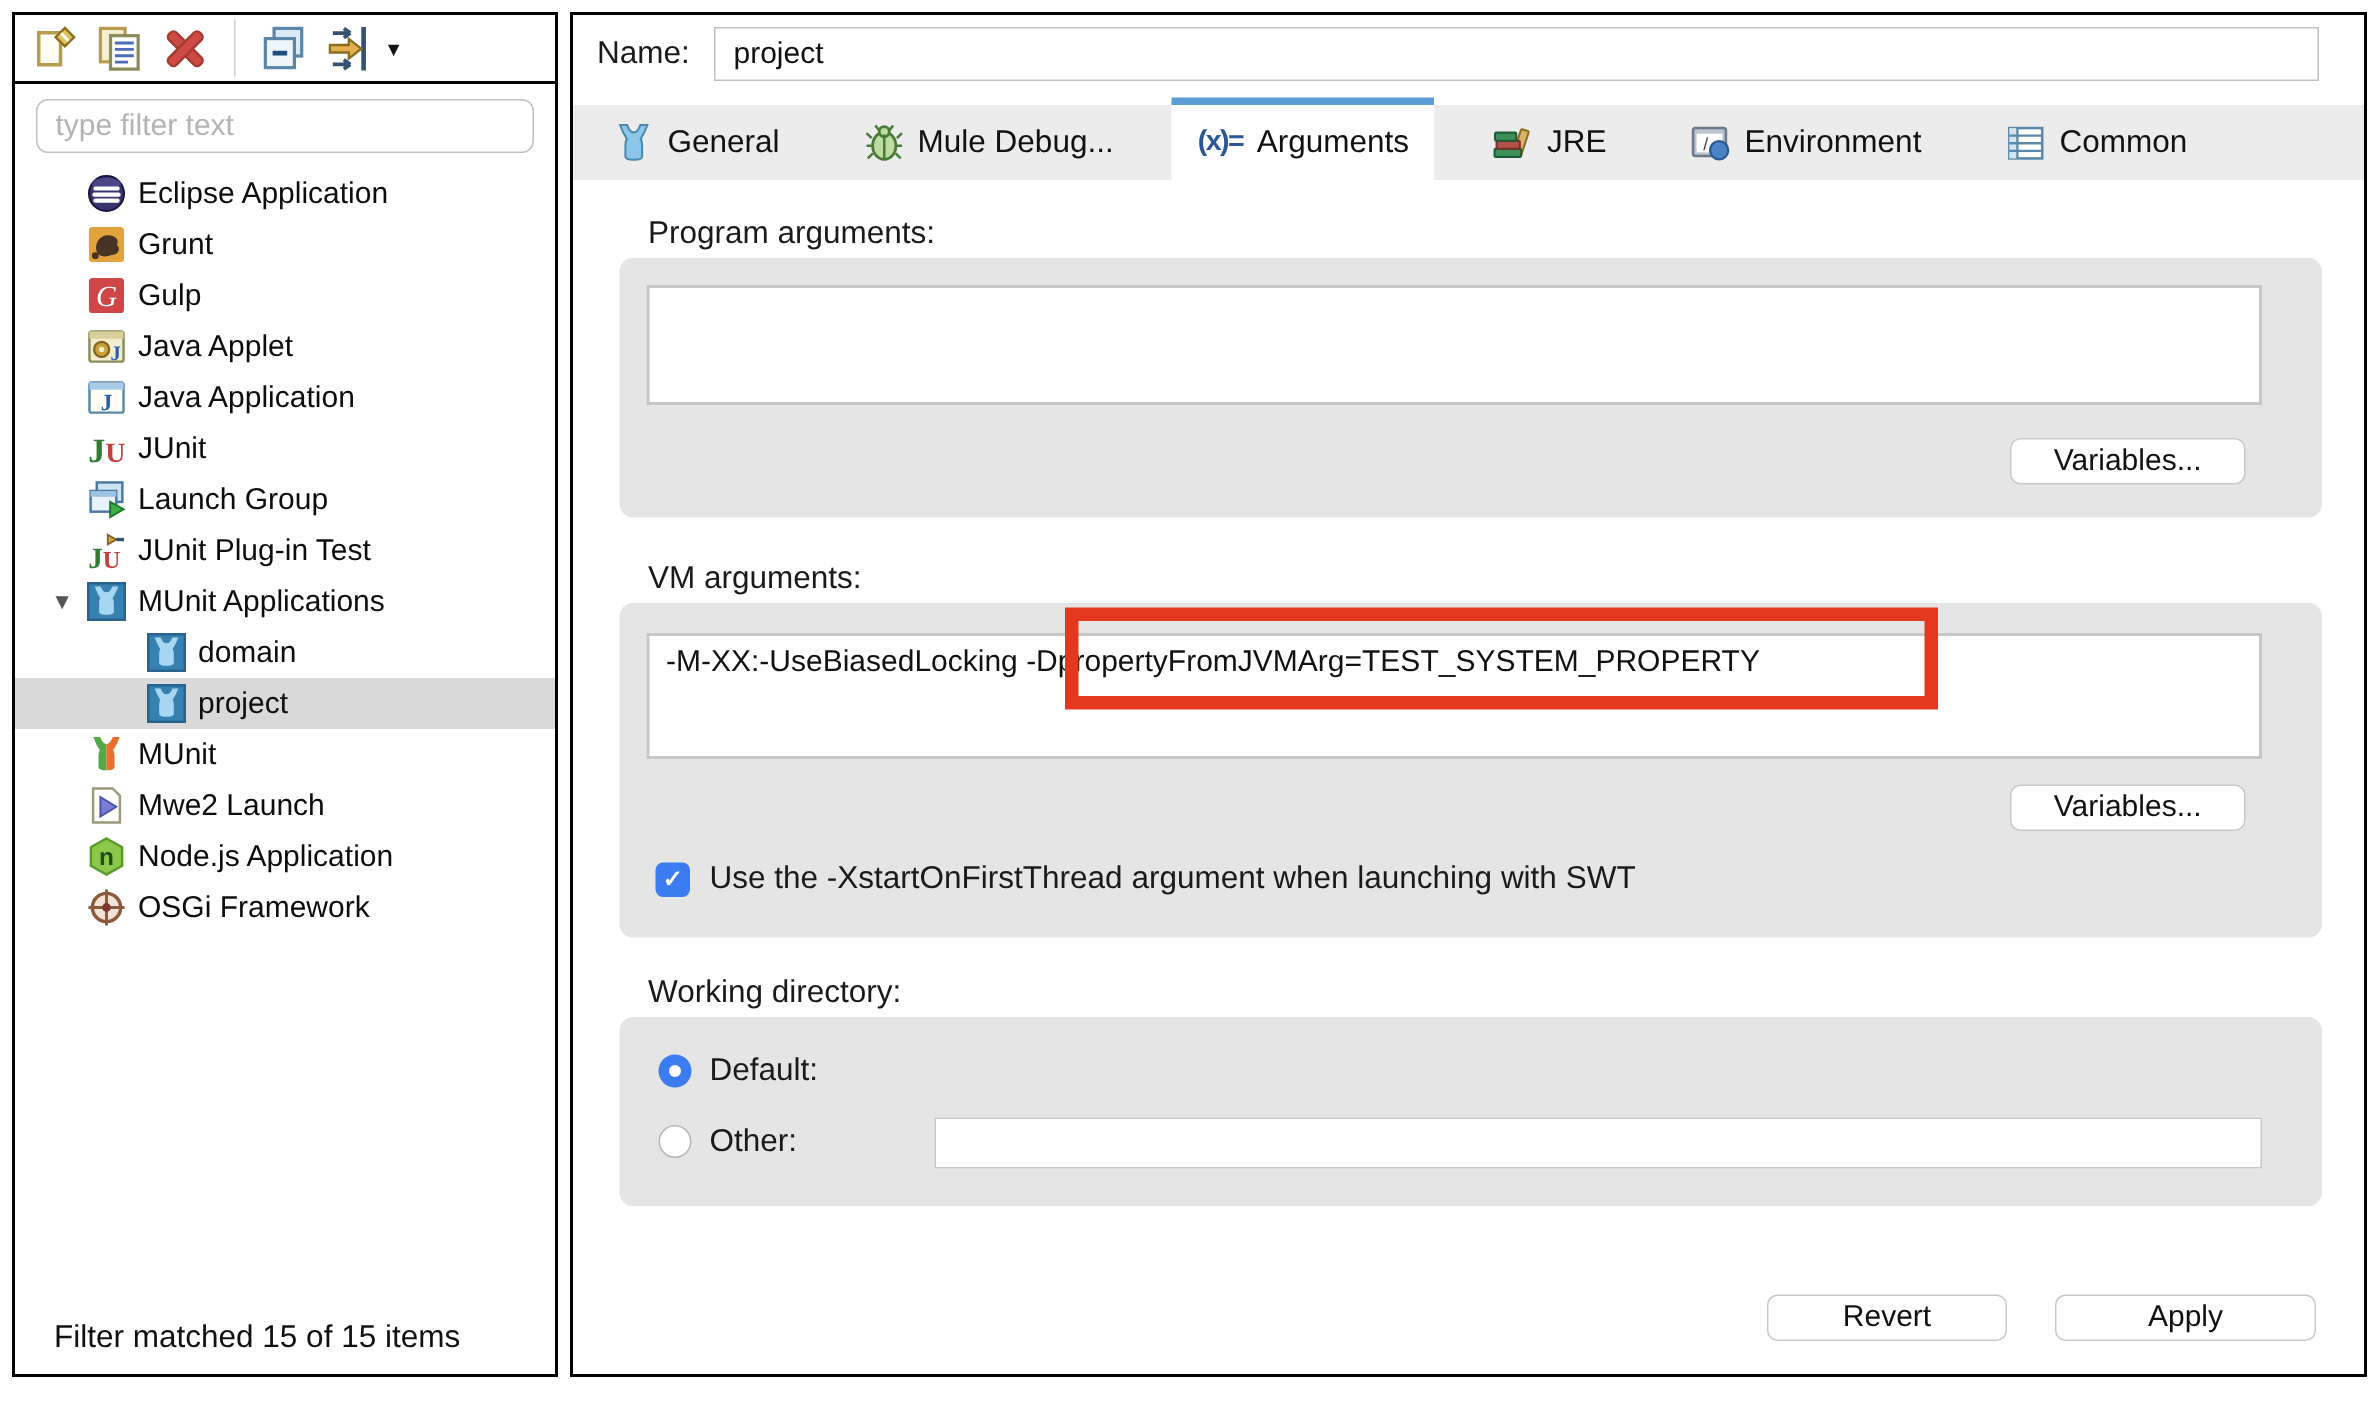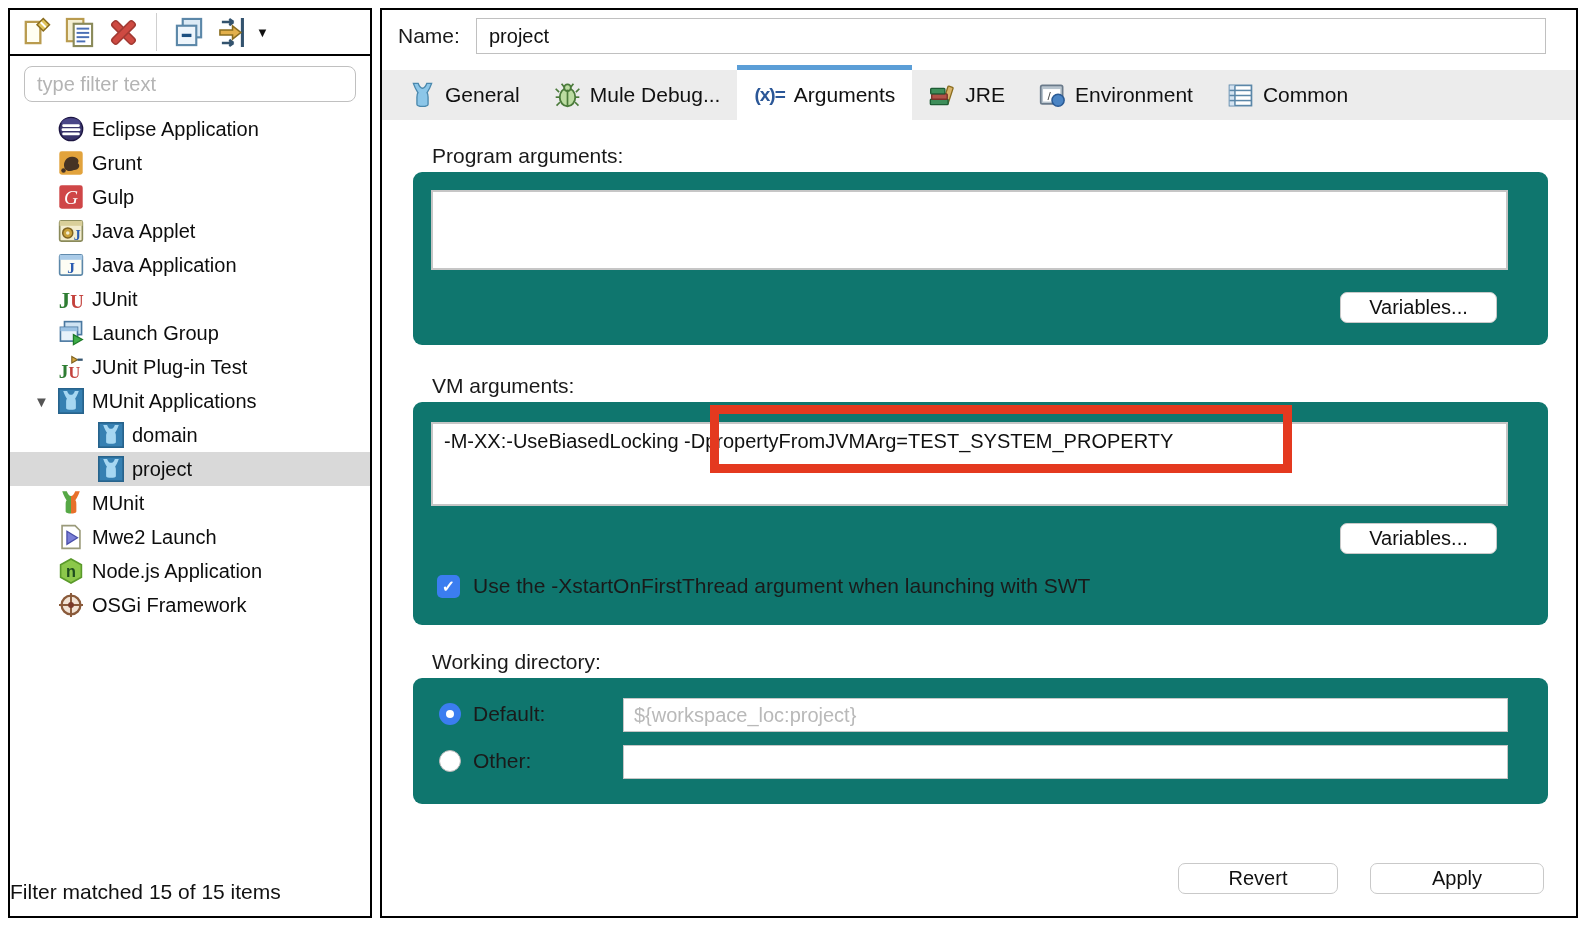--- a/index.html
+++ b/index.html
@@ -16,35 +16,35 @@
   .filterwrap { padding:10px 14px 2px 14px; }
   .filterinput { width:100%; height:36px; border:1px solid #c0c0c0; border-radius:8px; padding:0 12px; font-size:20px; font-family:"Liberation Sans",sans-serif; color:#c2410c; outline:none; background:#fff; }
   .filterinput::placeholder { color:#b4b4b4; }
   .tree { margin-top:8px; }
   .trow { height:34px; display:flex; align-items:center; font-size:20px; color:#0d0d0d; cursor:default; padding-left:24px; }
   .trow .caret { width:24px; font-size:15px; color:#555; flex:0 0 auto; }
   .trow.lvl2 { padding-left:64px; }
   .trow.sel { background:#d9d9d9; }
   .ticon { width:26px; height:26px; margin-right:8px; flex:0 0 auto; }
   .tlabel { white-space:nowrap; }
-  .status { position:absolute; left:0; bottom:12px; font-size:21px; color:#111; }
+  .status { position:absolute; left:26px; bottom:12px; font-size:21px; color:#111; }
 
   
   .main { position:absolute; left:380px; top:8px; width:1198px; height:910px; border:2px solid #000; background:#fff; }
   .namelabel { position:absolute; left:16px; top:14px; font-size:21px; }
   .nameinput { position:absolute; left:94px; top:8px; width:1070px; height:36px; border:1px solid #c0c0c0; font-size:20px; padding:0 12px; font-family:"Liberation Sans",sans-serif; color:#111; outline:none; }
 
-  .tabstrip { position:absolute; left:0; top:60px; width:1194px; height:50px; background:#ececec; display:flex; align-items:stretch; padding-left:10px; overflow:visible; }
+  .tabstrip { position:absolute; left:0; top:60px; width:1194px; height:50px; background:#ececec; display:flex; align-items:stretch; padding-left:10px; overflow:visible;gap:22px; }
   .tab { display:flex; align-items:center; gap:9px; padding:0 17px; font-size:21px; color:#111; cursor:pointer; }
   .tab svg { width:27px; height:27px; }
   .tab.sel { background:#fff; border-top:5px solid #5b9ed7; margin-top:-5px; }
   .argx { font-weight:bold; color:#2b5797; font-size:19px; letter-spacing:-1px; }
 
   .sectlabel { position:absolute; left:50px; font-size:21px; color:#1a1a1a; }
-  .group { position:absolute; left:31px; width:1135px; background:#0f766e; border-radius:9px; }
+  .group { position:absolute; left:31px; width:1135px; background:#e5e5e5; border-radius:9px; }
   .ta { position:absolute; left:18px; width:1077px; background:#fff; border:2px solid #c6c6c6; font-size:20px; color:#111; padding:6px 11px; overflow:hidden; white-space:pre; }
   .btn { position:absolute; height:31px; background:#fff; border:1px solid #c9c9c9; border-radius:7px; font-size:20px; font-family:"Liberation Sans",sans-serif; color:#111; display:flex; align-items:center; justify-content:center; cursor:pointer; }
   .varbtn { right:51px; width:157px; }
 
   .cbrow { position:absolute; left:24px; display:flex; align-items:center; gap:13px; }
   .checkbox { width:23px; height:23px; background:#3b7df0; border-radius:5px; display:flex; align-items:center; justify-content:center; color:#fff; font-size:16px; font-weight:bold; cursor:pointer; }
   .cblabel { font-size:21px; }
 
   .radio { width:22px; height:22px; border-radius:50%; cursor:pointer; position:relative; }
   .radio.on { background:#3b7df0; }
@@ -411,21 +411,20 @@
     </div>
 
     <div class="redbox"></div>
 
     <div class="sectlabel" style="top:640px;">Working directory:</div>
     <div class="group" style="top:668px; height:126px;">
       <div class="wdrow" style="top:24px;">
         <div class="radio on"></div>
         <div class="wdlabel">Default:</div>
       </div>
-      <input class="wdinput" style="top: 20px;" placeholder="${workspace_loc:project}">
       <div class="wdrow" style="top:71px;">
         <div class="radio off"></div>
         <div class="wdlabel">Other:</div>
       </div>
       <input class="wdinput" style="top: 67px;" value="">
     </div>
 
     <button class="btn bottombtns revert" style="position:absolute;">Revert</button>
     <button class="btn bottombtns apply" style="position:absolute;">Apply</button>
   </div>

